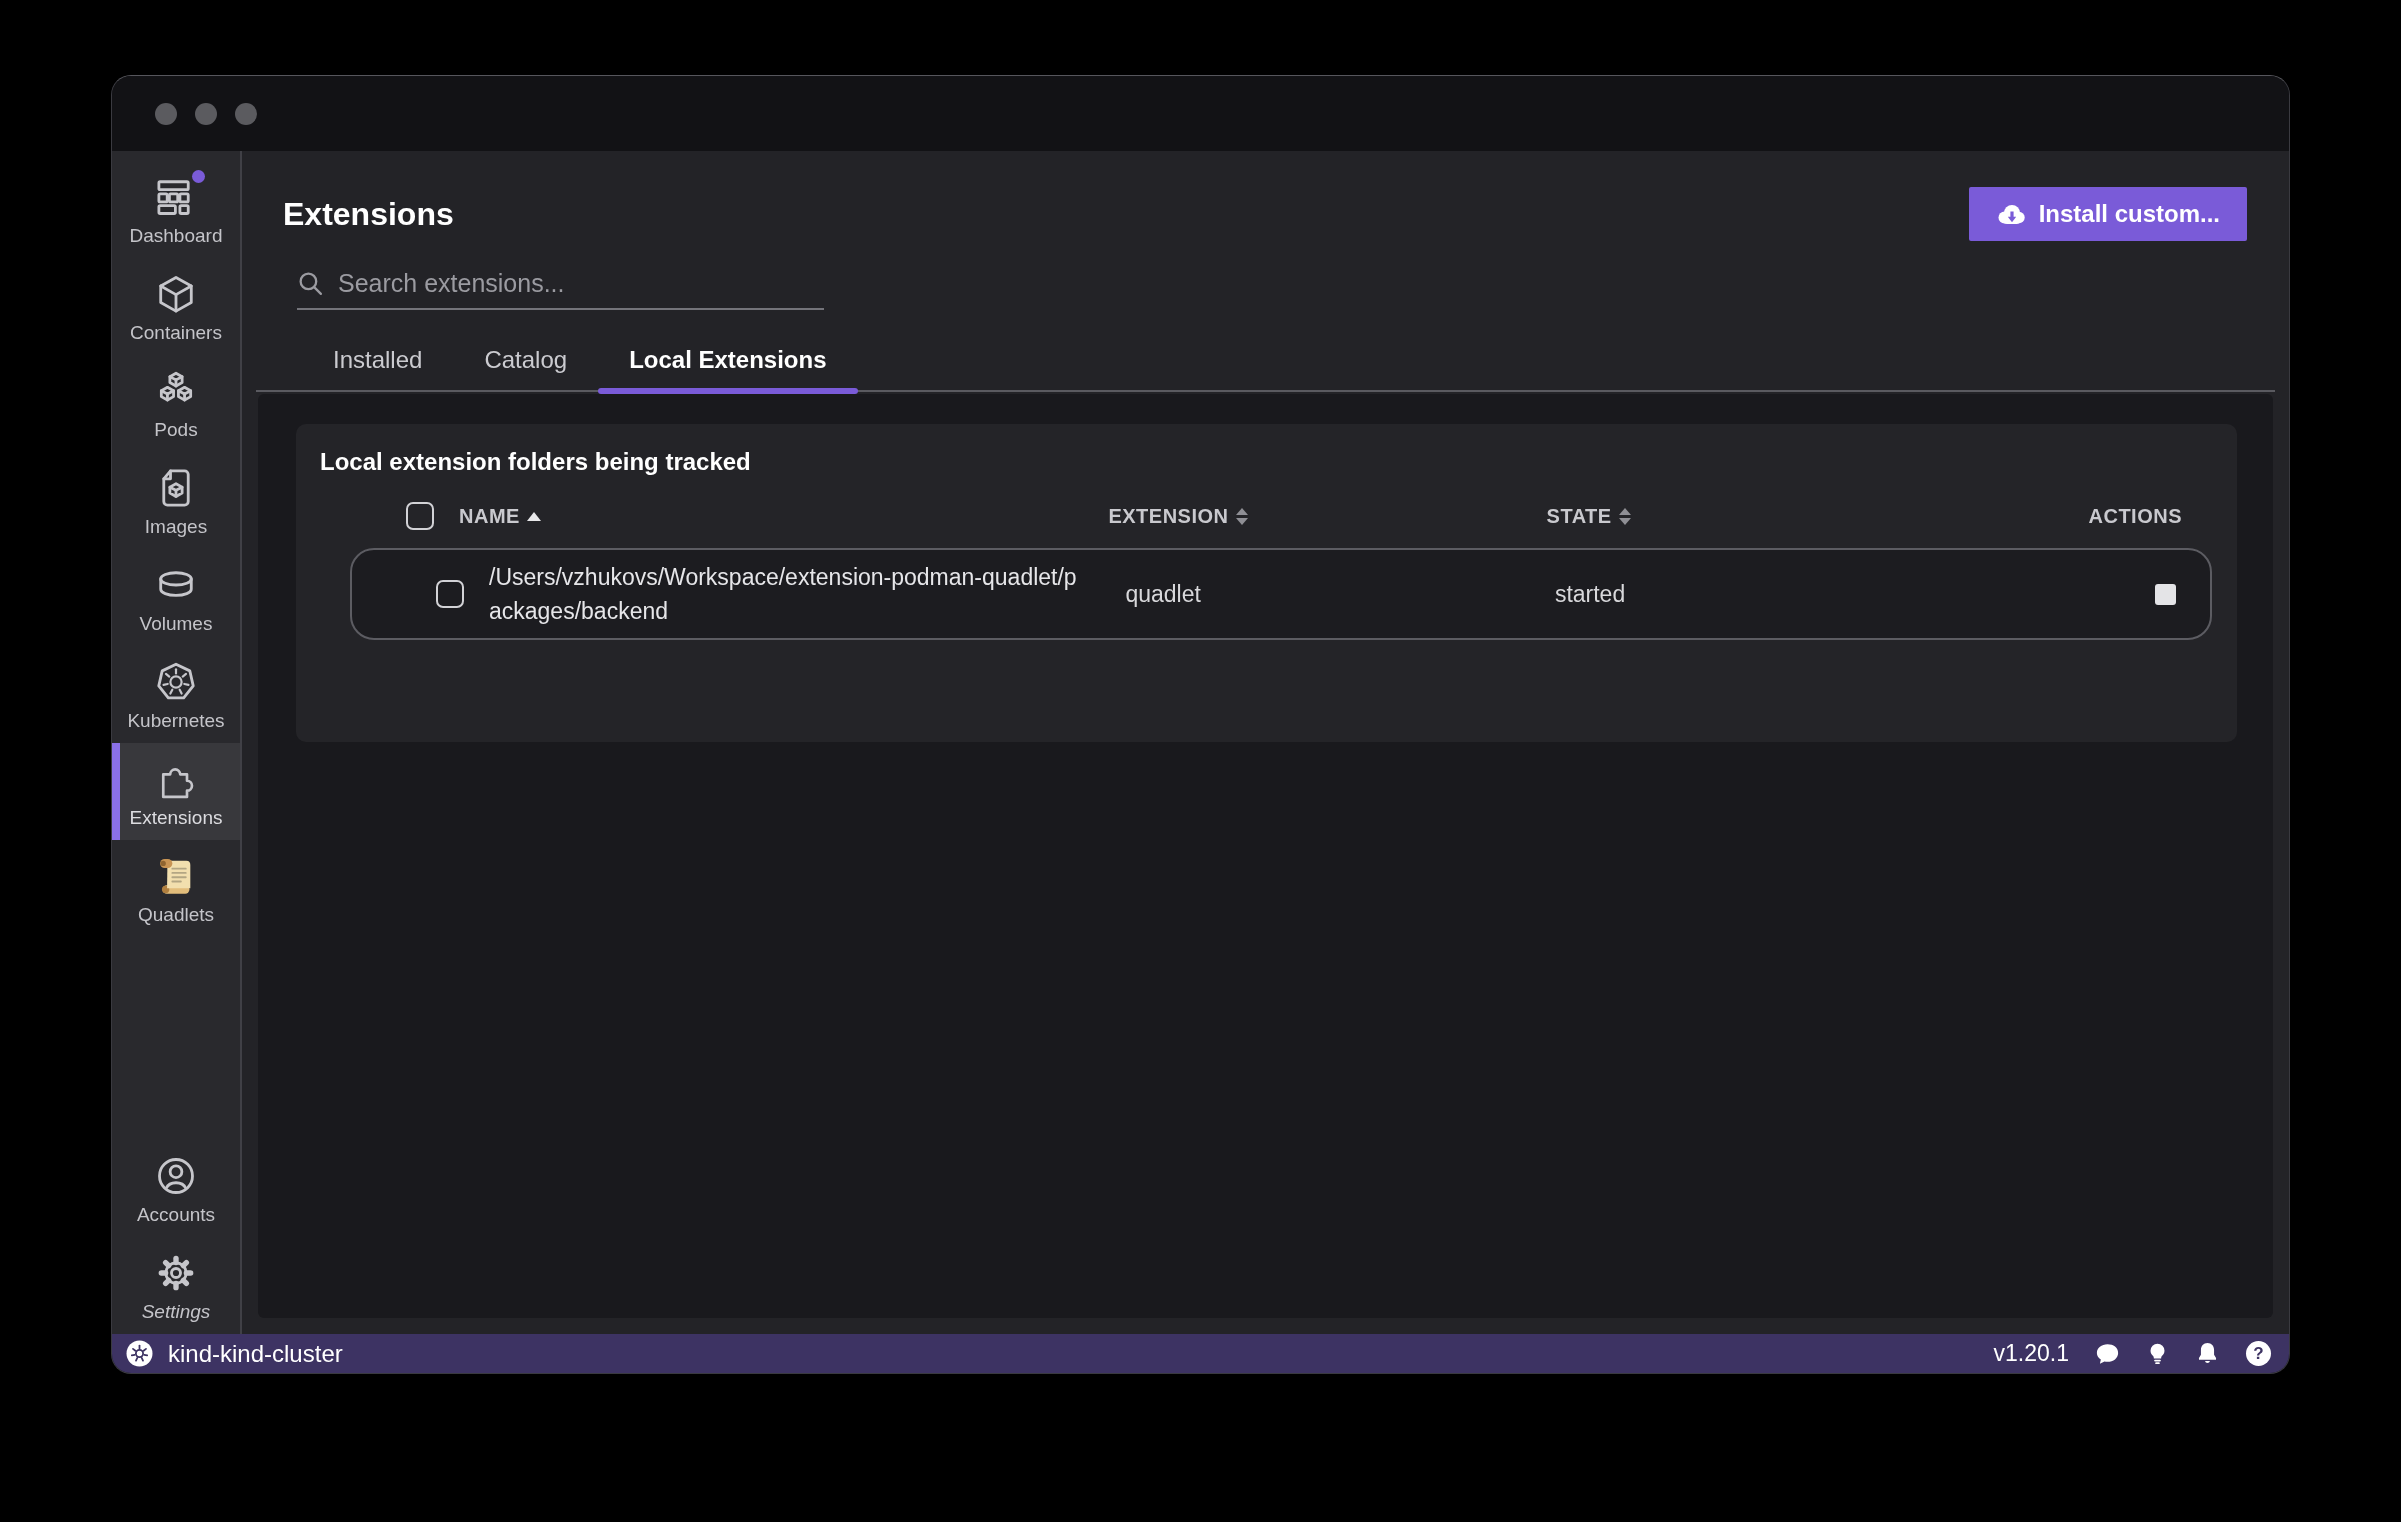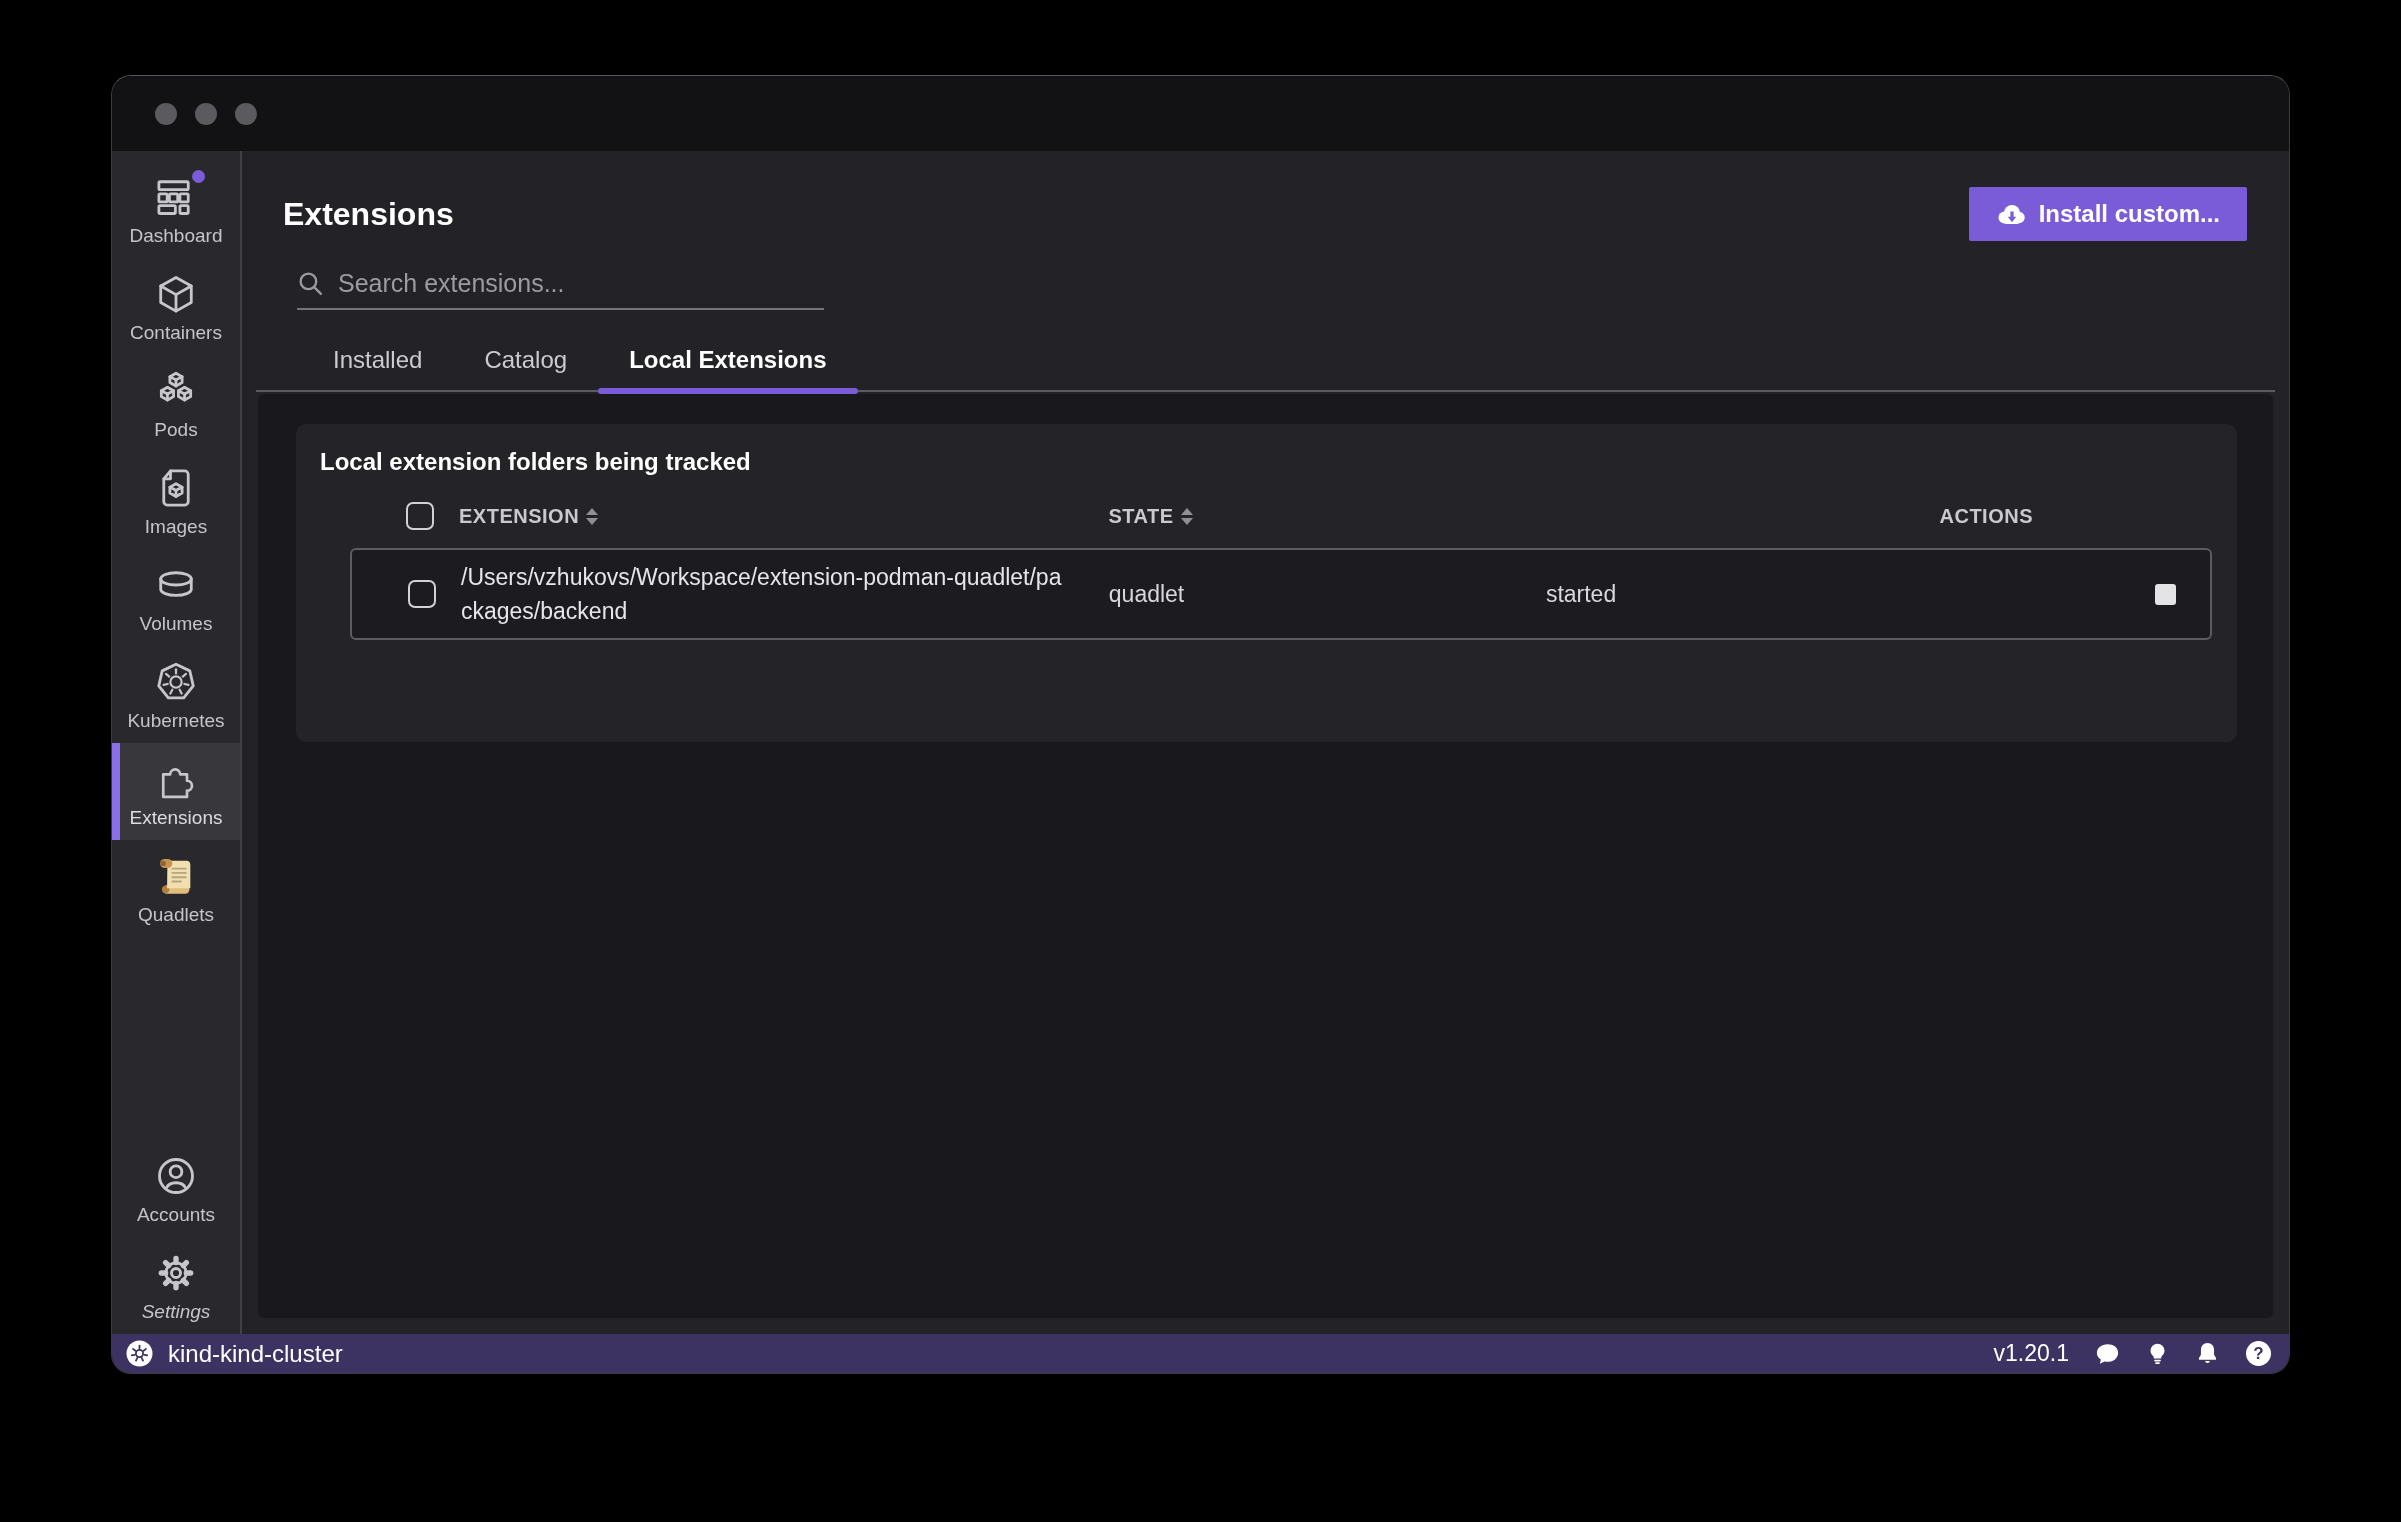--- a/index.html
+++ b/index.html
@@ -82,21 +82,21 @@
               background:transparent; cursor:pointer; }
   .tri-up { width:0; height:0; border-left:7px solid transparent; border-right:7px solid transparent;
             border-bottom:9px solid #e8e8ea; }
   .sorts { display:flex; flex-direction:column; gap:3px; }
   .sorts .u { width:0;height:0;border-left:6px solid transparent;border-right:6px solid transparent;
               border-bottom:7px solid #8f8f95; }
   .sorts .d { width:0;height:0;border-left:6px solid transparent;border-right:6px solid transparent;
               border-top:7px solid #8f8f95; }
 
   .row-card { margin:12px 25px 0 54px; height:92px; background:#1c1c20;
-              border:2px solid #5c5c62; border-radius:6px; }
+              border:2px solid #5c5c62; border-radius:24px;padding-left:28px; }
   .cell { font-size:23px; color:#d8d8db; }
   .cell.name { color:#e6e6e9; line-height:1.5; padding-right:46px; word-break:break-all; }
   .cell.right { display:flex; justify-content:flex-end; padding-right:34px; }
   .stop-sq { width:21px; height:21px; background:#e4e4e7; border-radius:3px; cursor:pointer; }
 
   
   .statusbar { flex:0 0 39px; height:39px; background:#3d3363;
                display:flex; align-items:center; padding:0 18px 0 14px; }
   .sb-left { display:flex; align-items:center; gap:15px; cursor:pointer; }
   .sb-cluster { color:#fff; font-size:24px; font-weight:500; }
@@ -313,20 +313,24 @@
         <div class="viewport">
 
           <div class="panel">
             <div class="panel-head">
               <span class="panel-title">Local extension folders being tracked</span>
             </div>
 
             <div class="tgrid table-header">
               <div class="cb-cell">
                 <div class="checkbox"></div>
+              </div>
+              <div class="th">
+                <span>NAME</span>
+                <span class="tri-up"></span>
               </div>
               <div class="th">
                 <span>EXTENSION</span>
                 <span class="sorts">
                     <span class="u"></span>
                     <span class="d"></span>
                   </span>
               </div>
               <div class="th">
                 <span>STATE</span>

